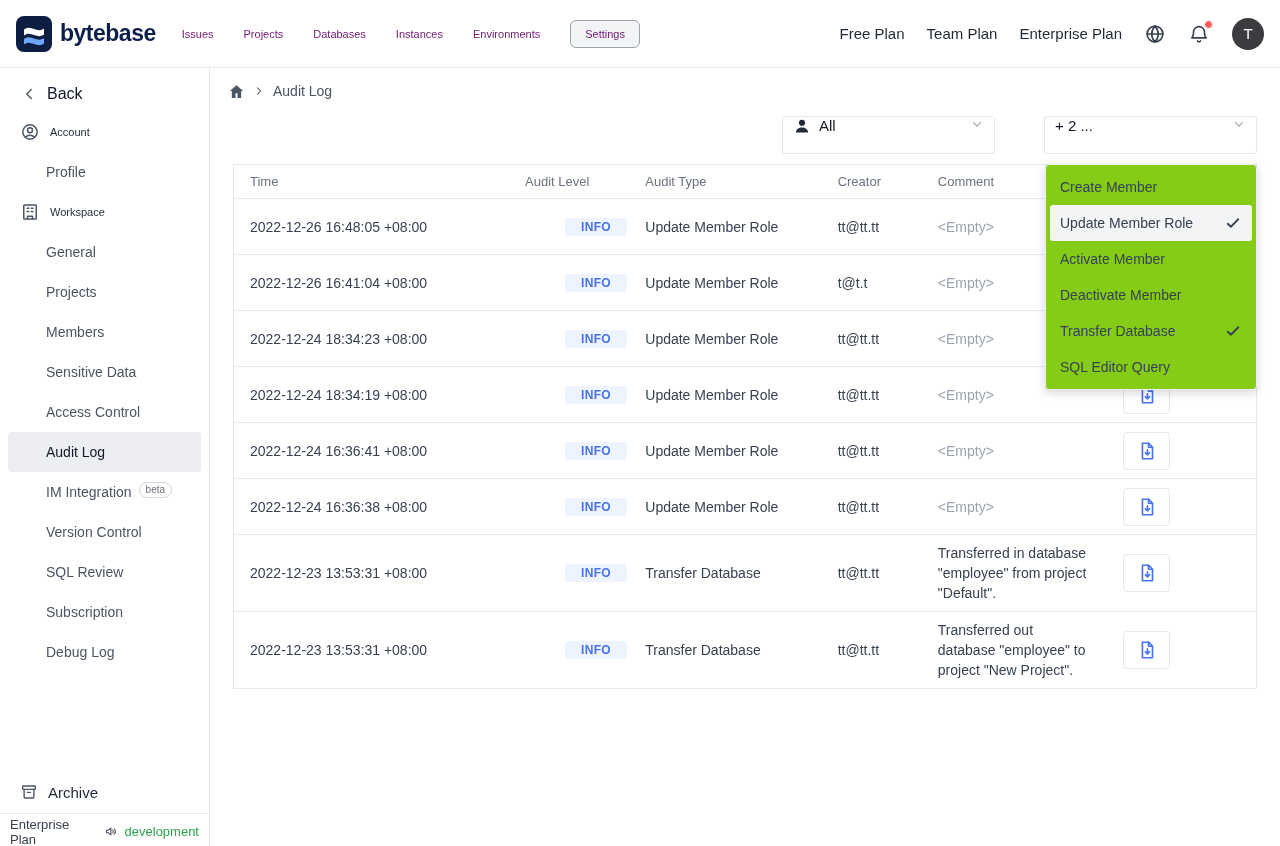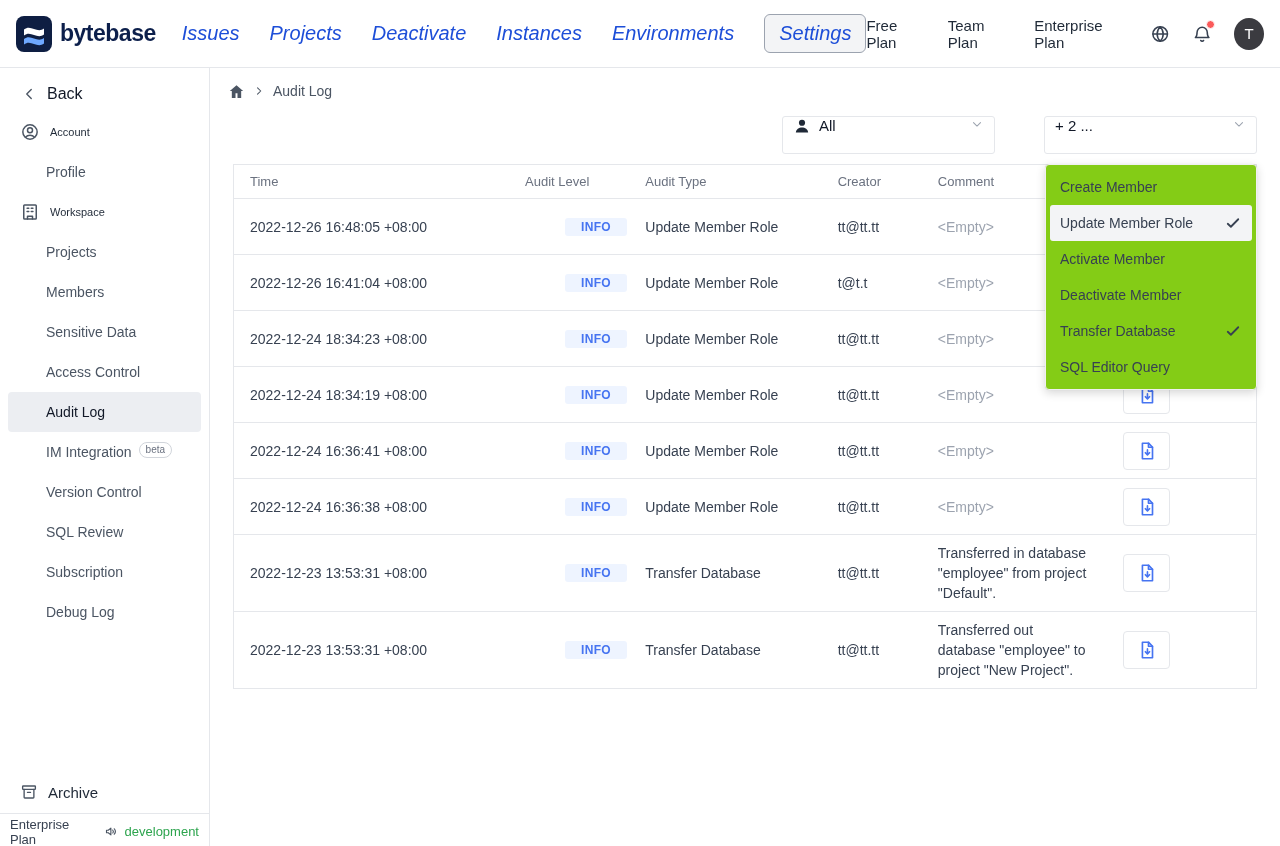--- a/index.html
+++ b/index.html
@@ -12,21 +12,21 @@
   .icon { display:inline-flex; width:20px; height:20px; flex:none; align-items:center; justify-content:center; color:#4b5563; }
   .icon svg { width:100%; height:100%; }
   .i14{width:14px;height:14px} .i15{width:15px;height:15px} .i17{width:17px;height:17px}
   .i18{width:18px;height:18px}
 
   
   .navbar { height:68px; display:flex; align-items:center; padding:0 16px; border-bottom:1px solid #e5e7eb; background:#fff; }
   .brand { display:flex; align-items:center; gap:8px; margin-right:26px; cursor:pointer; }
   .brand-text { font-size:23px; font-weight:700; color:#0c1f4b; letter-spacing:-0.5px; }
   .primary-nav { display:flex; align-items:center; }
-  .nav-link { font-size:20px; color:#1d4ed8; margin-right:30px; cursor:pointer;font-style:italic; }
+  .nav-link { font-size:11px; color:#701a75; margin-right:30px; cursor:pointer; }
   .nav-link.active { border:1px solid #9ca3af; background:#f3f4f6; border-radius:6px; padding:7px 14px; margin-right:0; }
   .navbar-right { margin-left:auto; display:flex; align-items:center; gap:22px; }
   .plan-links { display:flex; align-items:center; gap:22px; }
   .plan-link { font-size:15px; color:#1f2937; cursor:pointer; }
   .icon-btn { position:relative; width:22px; height:22px; color:#374151; cursor:pointer; display:inline-flex; }
   .icon-btn svg { width:100%; height:100%; }
   .bell-dot { position:absolute; top:-3px; right:-3px; width:9px; height:9px; border-radius:50%; background:#fb5a5a; border:1.5px solid #fff; }
   .avatar { width:32px; height:32px; border-radius:50%; background:#3b3b40; color:#fff; display:flex; align-items:center; justify-content:center; font-size:15px; cursor:pointer; }
 
   
@@ -80,21 +80,21 @@
     <svg width="36" height="36" viewBox="0 0 36 36">
         <rect width="36" height="36" rx="8" fill="#0e1e42"></rect>
         <path d="M8 13.5c7-5.5 13 4.5 20-1v6c-7 5.5-13-4.5-20 1z" fill="#ffffff"></path>
         <path d="M8 23c7-5.5 13 4.5 20-1v5.5c-7 5.5-13-4.5-20 1z" fill="#6ea8fe"></path>
       </svg>
     <span class="brand-text">bytebase</span>
   </div>
   <nav class="primary-nav">
       <a href="#" class="nav-link">Issues</a>
       <a href="#" class="nav-link">Projects</a>
-      <a href="#" class="nav-link">Deactivate</a>
+      <a href="#" class="nav-link">Databases</a>
       <a href="#" class="nav-link">Instances</a>
       <a href="#" class="nav-link">Environments</a>
       <a href="#" class="nav-link active">Settings</a>
     </nav>
   <div class="navbar-right">
     <div class="plan-links">
         <a href="#" class="plan-link">Free Plan</a>
         <a href="#" class="plan-link">Team Plan</a>
         <a href="#" class="plan-link">Enterprise Plan</a>
       </div>
@@ -143,20 +143,23 @@
         <div class="side-section-header">
           <span class="icon ">
             <svg viewBox="0 0 24 24" fill="none" stroke="currentColor" stroke-width="1.8" stroke-linecap="round" stroke-linejoin="round">
               <rect x="4.5" y="3.5" width="15" height="17" rx="1"></rect>
               <path d="M9 20.5v-3.5h6v3.5M8.5 7.5h2m3 0h2m-7 4h2m3 0h2"></path>
             </svg>
           </span>
           <span>Workspace</span>
         </div>
         <div class="side-item">
+          <span>General</span>
+        </div>
+        <div class="side-item">
           <span>Projects</span>
         </div>
         <div class="side-item">
           <span>Members</span>
         </div>
         <div class="side-item">
           <span>Sensitive Data</span>
         </div>
         <div class="side-item">
           <span>Access Control</span>

